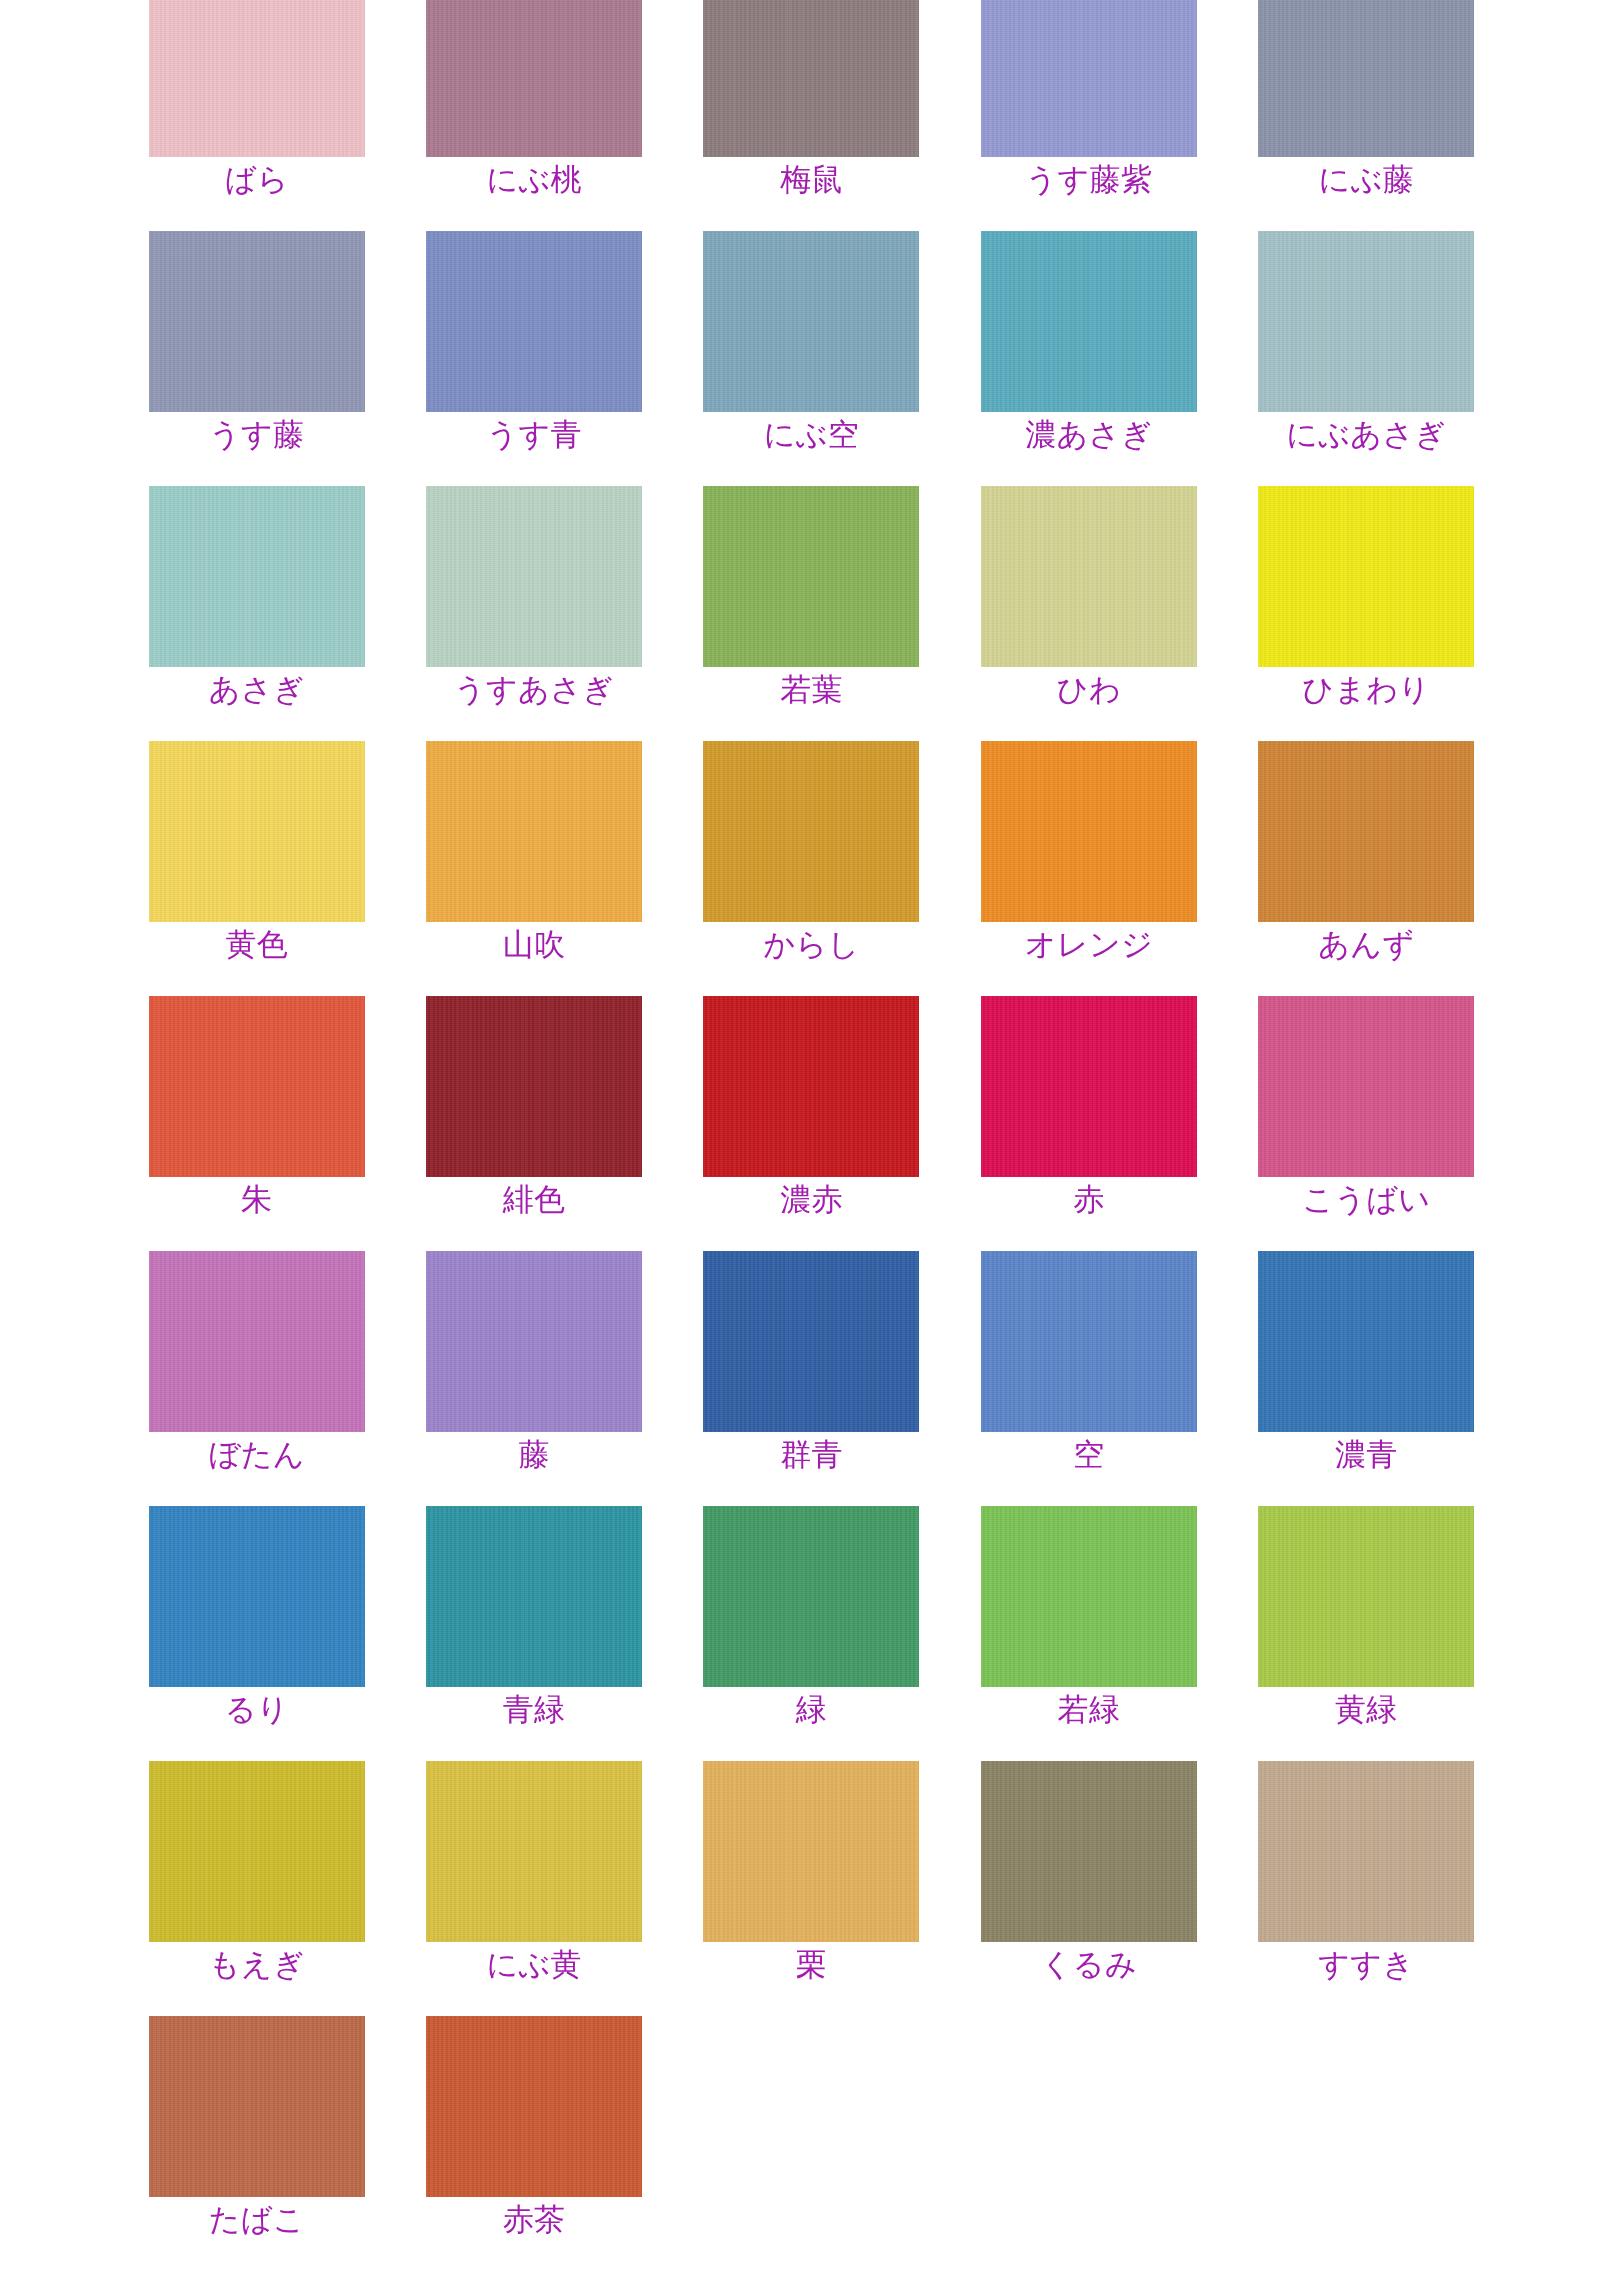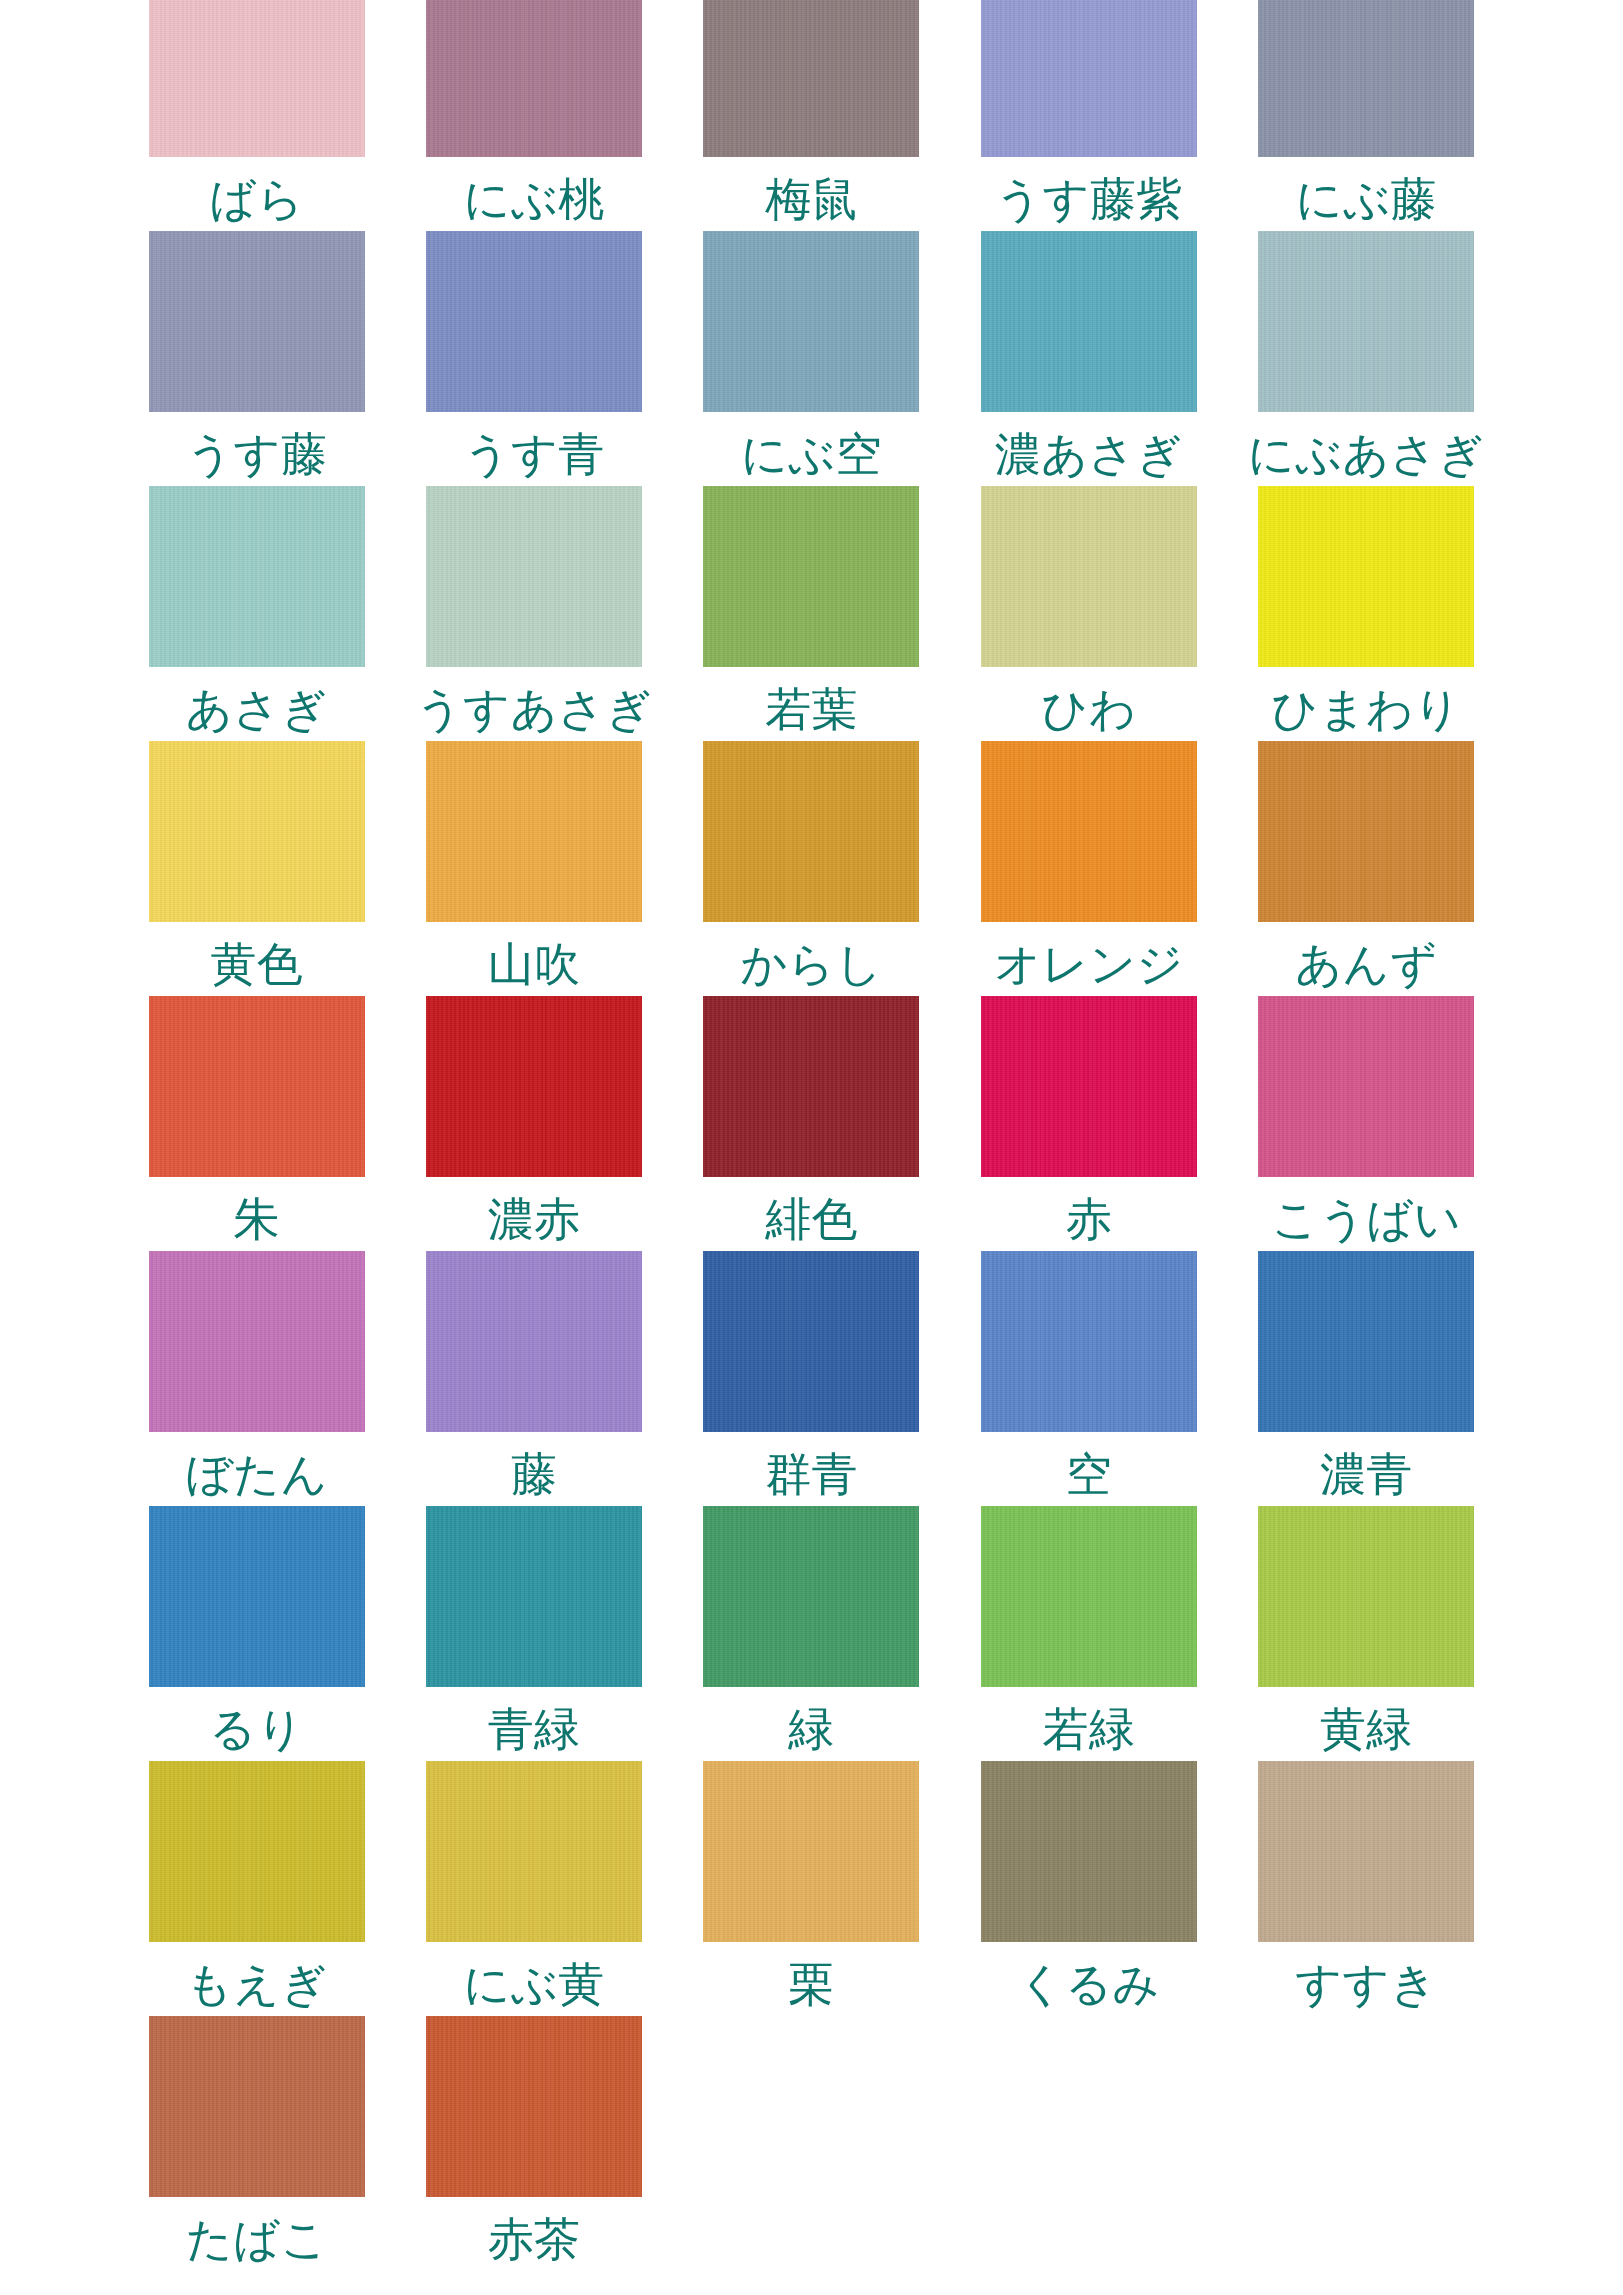--- a/index.html
+++ b/index.html
@@ -49,24 +49,24 @@
     
     content: "";
     position: absolute;
     inset: 0;
     background-image:
       repeating-linear-gradient(90deg, rgba(255,255,255,0.045) 0 0.7px, rgba(0,0,0,0.025) 0.7px 1.3px),
       repeating-linear-gradient(0deg, rgba(255,255,255,0.03) 0 0.7px, rgba(0,0,0,0.018) 0.7px 2px);
     pointer-events: none;
   }
   .label {
-    margin-top: 19px;
-    font-size: 46px;
+    margin-top: 7px;
+    font-size: 31px;
     line-height: 1.0;
-    color: #0f766e;
+    color: #a21caf;
     letter-spacing: 0.3px;
     white-space: nowrap;
     font-weight: 400;
   }
 </style>
 </head>
 <body>
 
 <div id="sheet">
   <div id="grid">
@@ -148,26 +148,26 @@
       </div>
       <div class="cell">
         <div class="swatch" style="background-color: rgb(206, 132, 52);"></div>
         <div class="label">あんず</div>
       </div>
       <div class="cell">
         <div class="swatch" style="background-color: rgb(224, 86, 58);"></div>
         <div class="label">朱</div>
       </div>
       <div class="cell">
+        <div class="swatch" style="background-color: rgb(142, 32, 41);"></div>
+        <div class="label">緋色</div>
+      </div>
+      <div class="cell">
         <div class="swatch" style="background-color: rgb(196, 22, 28);"></div>
         <div class="label">濃赤</div>
-      </div>
-      <div class="cell">
-        <div class="swatch" style="background-color: rgb(142, 32, 41);"></div>
-        <div class="label">緋色</div>
       </div>
       <div class="cell">
         <div class="swatch" style="background-color: rgb(220, 10, 82);"></div>
         <div class="label">赤</div>
       </div>
       <div class="cell">
         <div class="swatch" style="background-color: rgb(212, 84, 137);"></div>
         <div class="label">こうばい</div>
       </div>
       <div class="cell">

